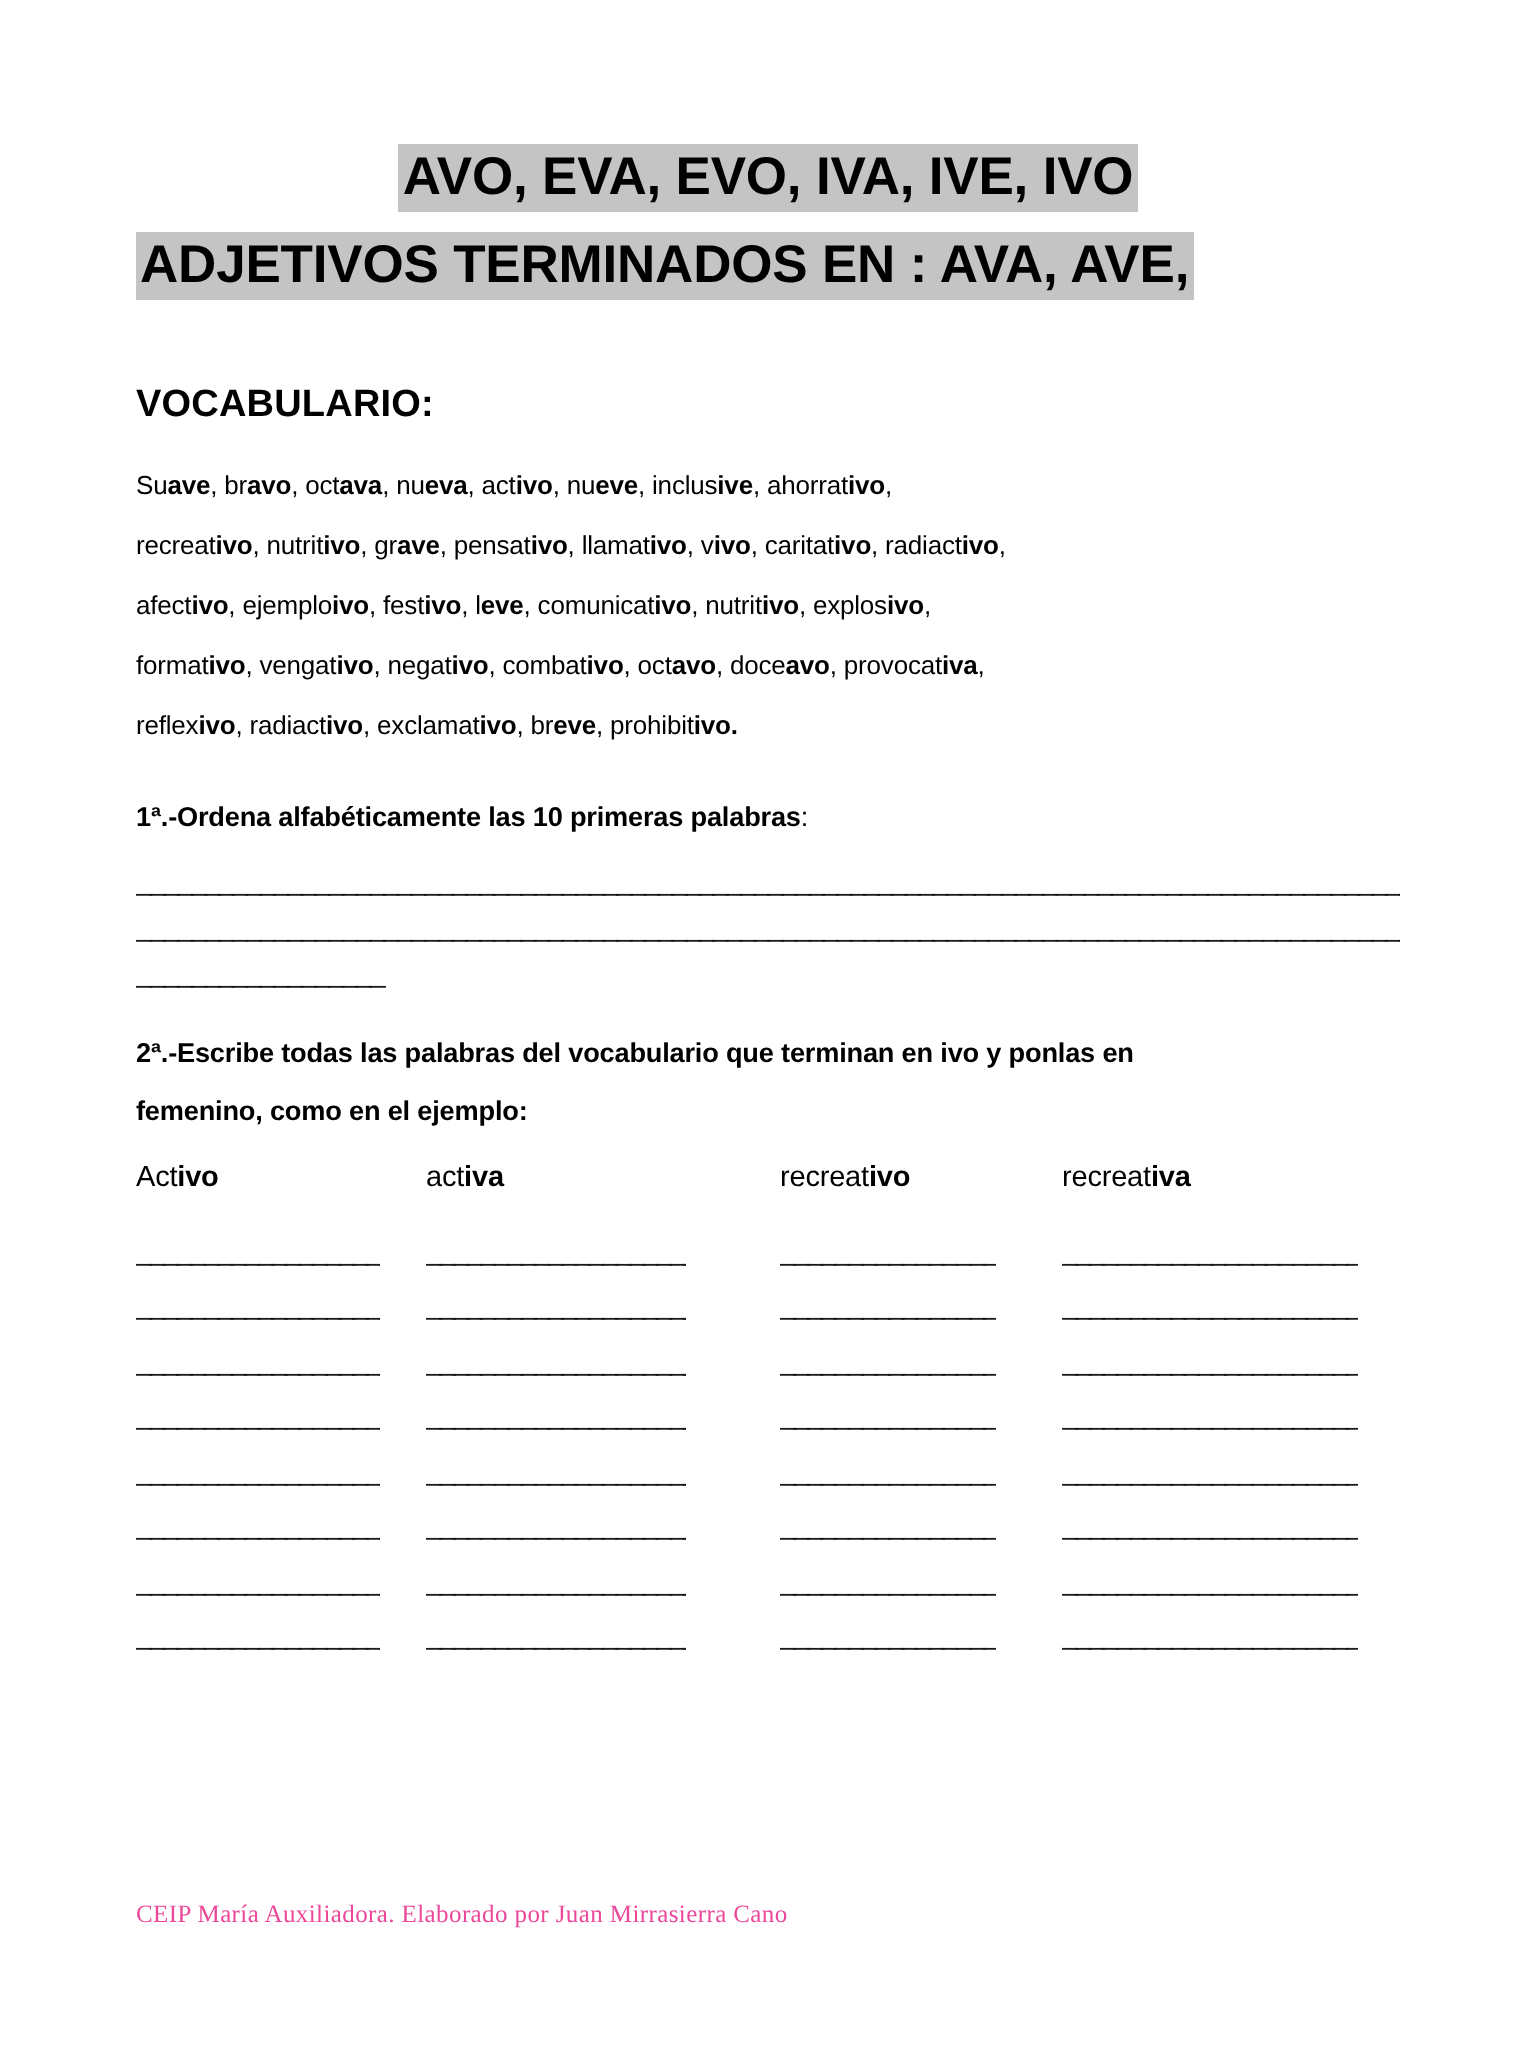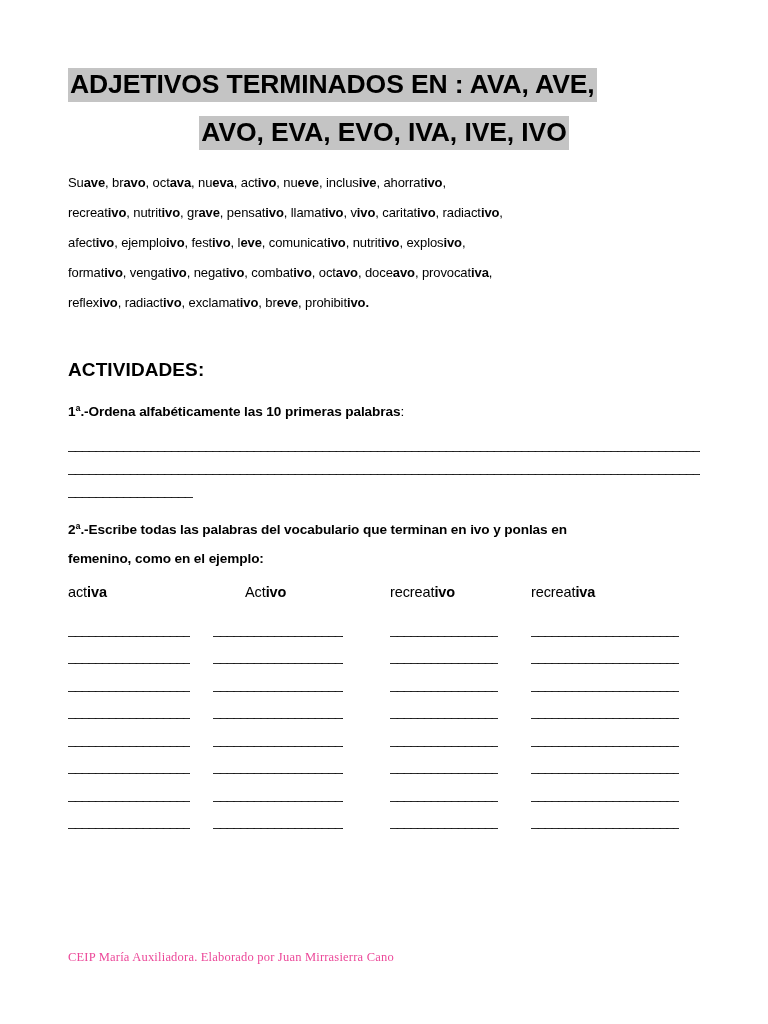--- a/index.html
+++ b/index.html
@@ -144,58 +144,58 @@
     white-space: nowrap;
   }
 </style>
 </head>
 <body>
 
 <div class="page">
   <div class="content">
 
     <div class="title-block">
+      <div class="title-line l2">
+        <span class="hl">AVO, EVA, EVO, IVA, IVE, IVO</span>
+      </div>
       <div class="title-line l1">
         <span class="hl">ADJETIVOS TERMINADOS EN : AVA, AVE,</span>
       </div>
-      <div class="title-line l2">
-        <span class="hl">AVO, EVA, EVO, IVA, IVE, IVO</span>
-      </div>
     </div>
 
+    <div class="section-head vocab-head">VOCABULARIO:</div>
 
     <div class="vocab-body" id="vocab-body">
         <div class="line"><span>Su</span><b>ave</b><span>, br</span><b>avo</b><span>, oct</span><b>ava</b><span>, nu</span><b>eva</b><span>, act</span><b>ivo</b><span>, nu</span><b>eve</b><span>, inclus</span><b>ive</b><span>, ahorrat</span><b>ivo</b><span>,</span></div>
         <div class="line"><span>recreat</span><b>ivo</b><span>, nutrit</span><b>ivo</b><span>, gr</span><b>ave</b><span>, pensat</span><b>ivo</b><span>, llamat</span><b>ivo</b><span>, v</span><b>ivo</b><span>, caritat</span><b>ivo</b><span>, radiact</span><b>ivo</b><span>,</span></div>
         <div class="line"><span>afect</span><b>ivo</b><span>, ejemplo</span><b>ivo</b><span>, fest</span><b>ivo</b><span>, l</span><b>eve</b><span>, comunicat</span><b>ivo</b><span>, nutrit</span><b>ivo</b><span>,  explos</span><b>ivo</b><span>,</span></div>
         <div class="line"><span>format</span><b>ivo</b><span>, vengat</span><b>ivo</b><span>, negat</span><b>ivo</b><span>, combat</span><b>ivo</b><span>, oct</span><b>avo</b><span>, doce</span><b>avo</b><span>,  provocat</span><b>iva</b><span>,</span></div>
         <div class="line"><span>reflex</span><b>ivo</b><span>, radiact</span><b>ivo</b><span>, exclamat</span><b>ivo</b><span>, br</span><b>eve</b><span>, prohibit</span><b>ivo.</b></div>
       </div>
 
-    <div class="section-head act-head">ACTIVIDADES:</div>
 
     <div class="ex-prompt">
       <span>1ª.-Ordena alfabéticamente las 10 primeras palabras</span><span class="plain">:</span>
     </div>
 
     <div class="rules" id="ex1-rules">
         <div class="rule full">_______________________________________________________________________________________________</div>
         <div class="rule full">_______________________________________________________________________________________________</div>
         <div class="rule short">__________________</div>
       </div>
 
     <div class="ex2-prompt">
       <div>2ª.-Escribe todas las palabras del vocabulario que terminan en ivo y ponlas en</div>
       <div>femenino, como en el ejemplo:</div>
     </div>
 
     <div class="grid" id="answer-grid">
         <div class="grid-row example-row">
+          <div class="cell c0"><span>Act</span><b>ivo</b></div>
           <div class="cell c1"><span>act</span><b>iva</b></div>
-          <div class="cell c0"><span>Act</span><b>ivo</b></div>
           <div class="cell c2"><span>recreat</span><b>ivo</b></div>
           <div class="cell c3"><span>recreat</span><b>iva</b></div>
         </div>
         <div class="grid-row blank-row">
           <div class="cell c0"><span class="seg">________________________________</span></div>
           <div class="cell c1"><span class="seg">________________________________</span></div>
           <div class="cell c2"><span class="seg">________________________________</span></div>
           <div class="cell c3"><span class="seg">________________________________</span></div>
         </div>
         <div class="grid-row blank-row">

